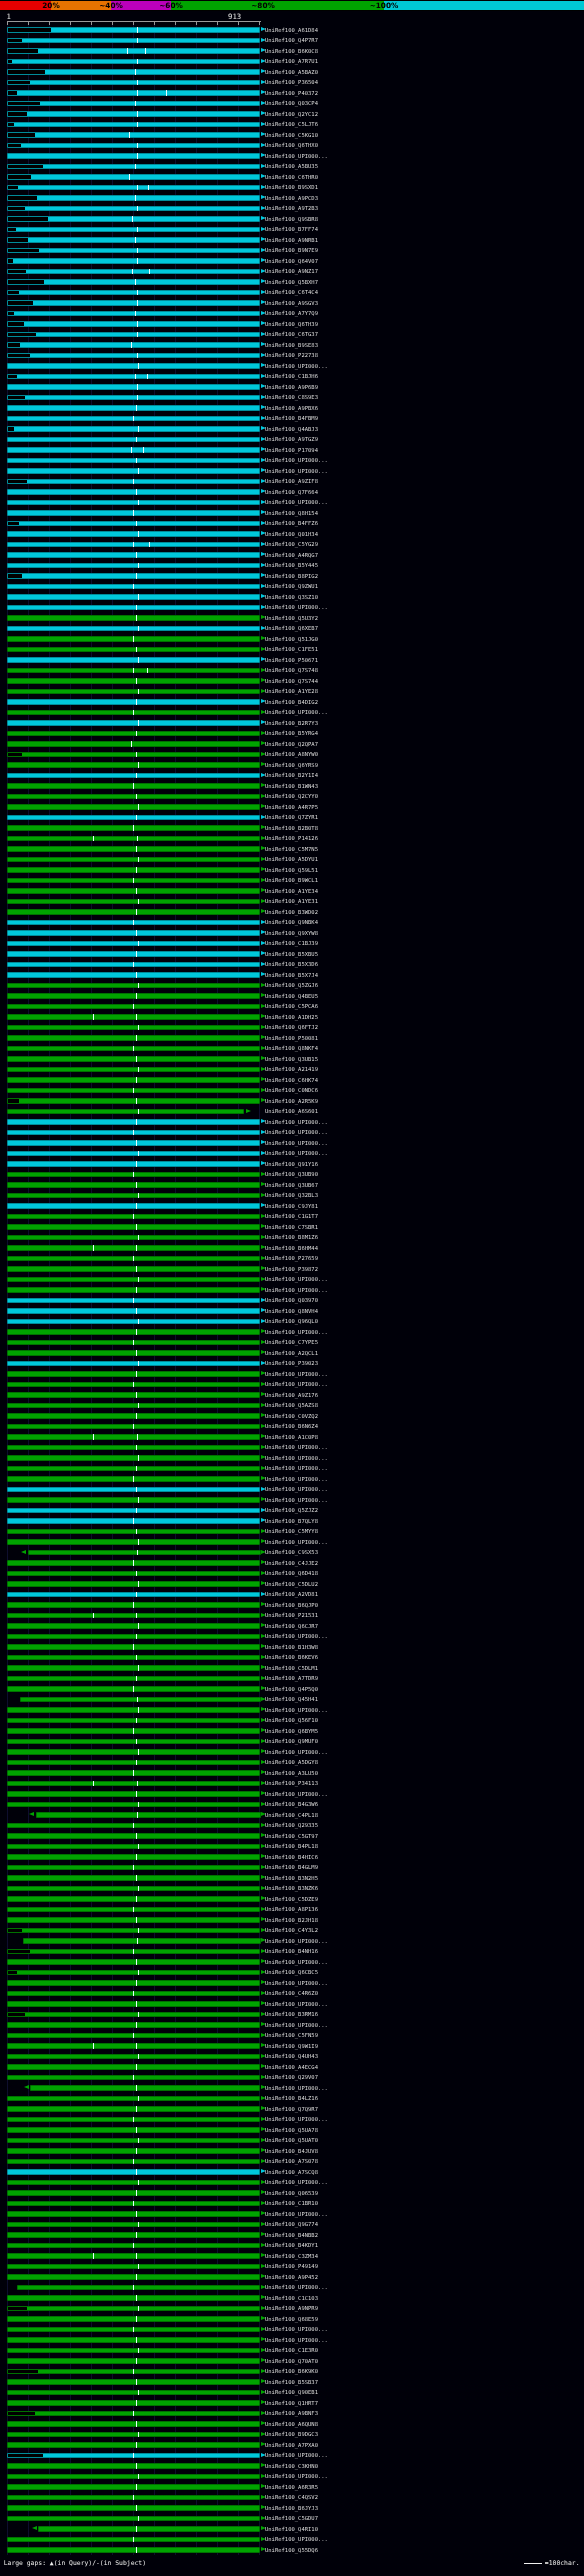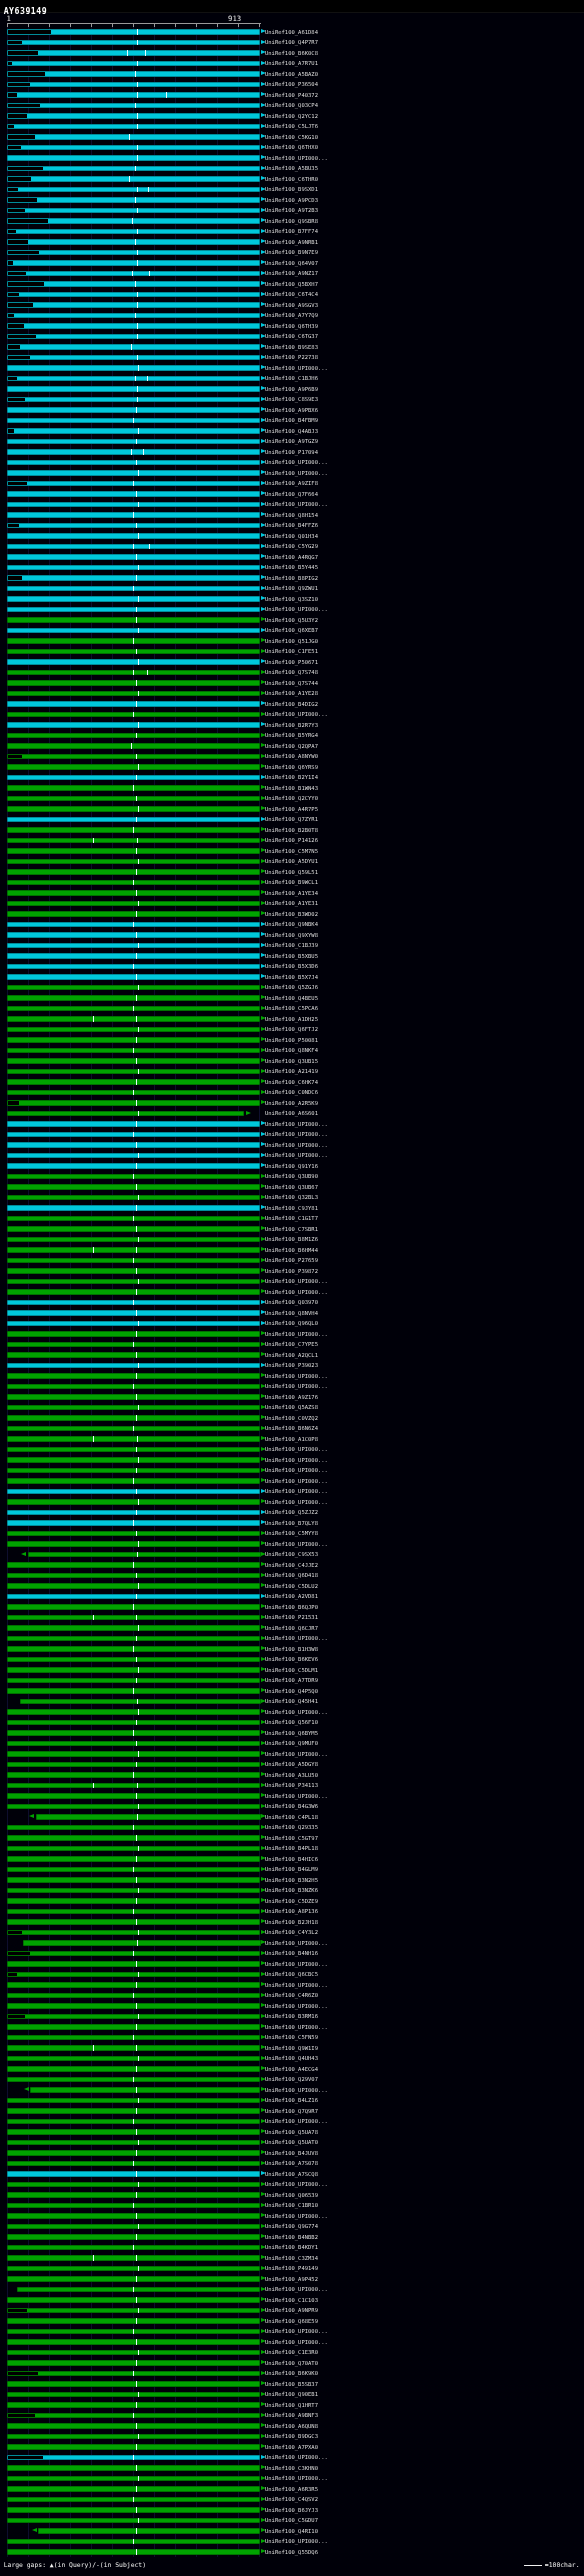--- a/index.html
+++ b/index.html
@@ -57,24 +57,33 @@
   }
   .legend .lg-left{position:absolute;left:3.7px;top:1.8px;}
   .legend .lg-right{position:absolute;right:5.5px;top:1.8px;}
   .rule-line{display:inline-block;width:18.3px;height:0.9px;background:#efefef;vertical-align:middle;margin-right:2.7px;}
 </style>
 </head>
 <body>
 
 <div class="screen">
 
+  <div class="key" id="key">
+      <div class="seg" style="left: 0px; width: 51px; background: rgb(230, 0, 0);"></div>
+      <div class="seg" style="left: 51px; width: 60px; background: rgb(230, 115, 0);"></div>
+      <div class="seg" style="left: 111px; width: 60px; background: rgb(187, 0, 187);"></div>
+      <div class="seg" style="left: 171px; width: 213px; background: rgb(0, 163, 0);"></div>
+      <div class="seg" style="left: 384px; width: 201px; background: rgb(0, 200, 212);"></div>
+      <div class="klabel" style="left: 51px;">20%</div>
+      <div class="klabel" style="left: 111px;">~40%</div>
+      <div class="klabel" style="left: 171px;">~60%</div>
+      <div class="klabel" style="left: 263px;">~80%</div>
+      <div class="klabel" style="left: 384px;">~100%</div>
+    </div>
 
-  <div class="titlebar">
-    <span>AY639149</span>
-  </div>
 
   <div class="ruler">
     <span class="r-start">1</span>
     <span class="r-end">913</span>
     <div class="ruler-line"></div>
   </div>
 
   <div class="rows" id="rows">
     <div class="grid"></div>
   <div class="row">

